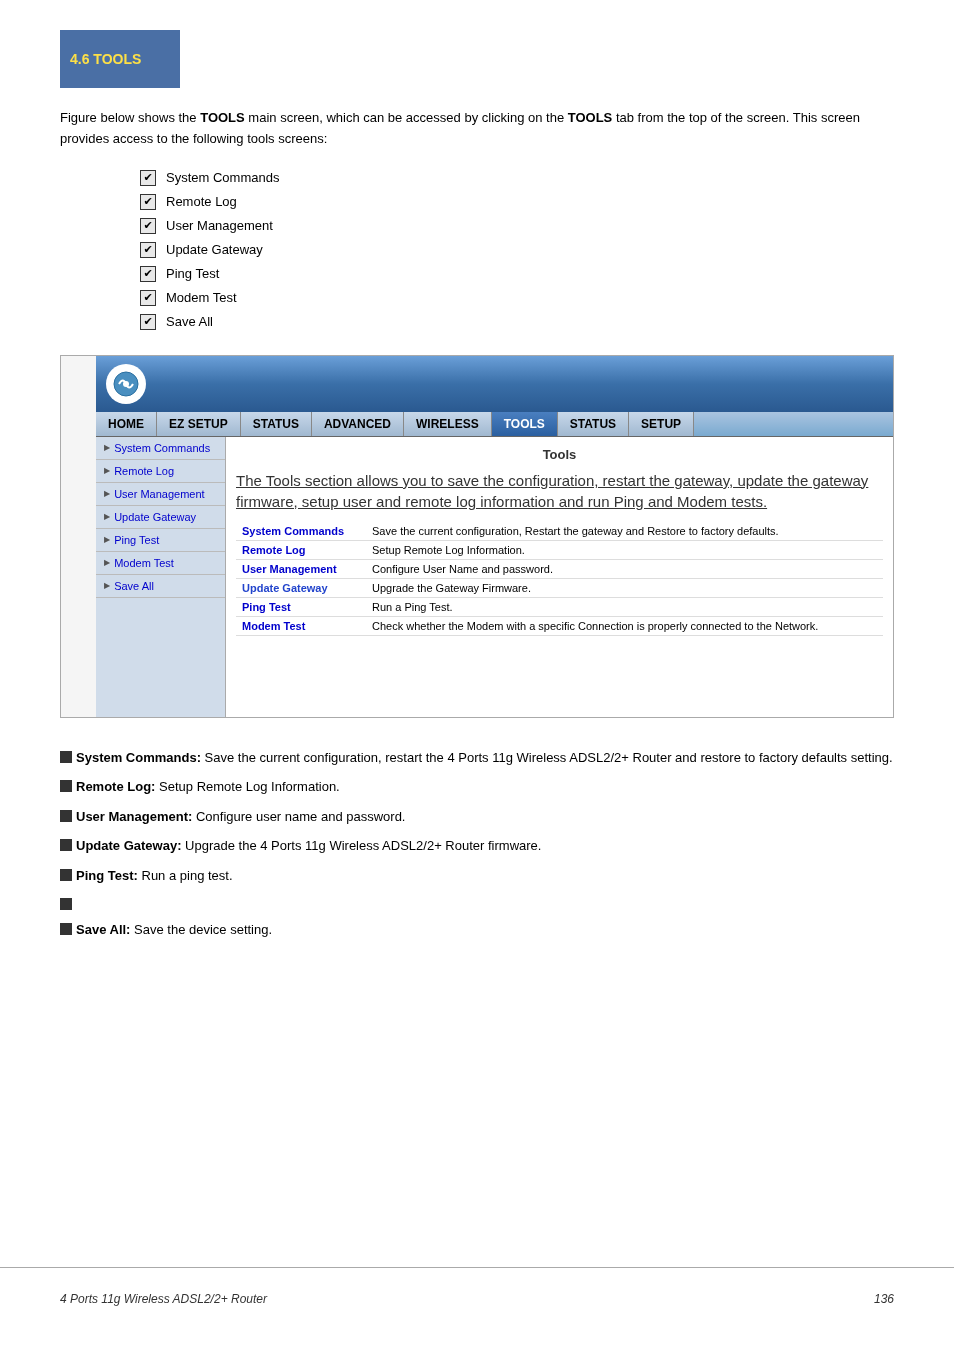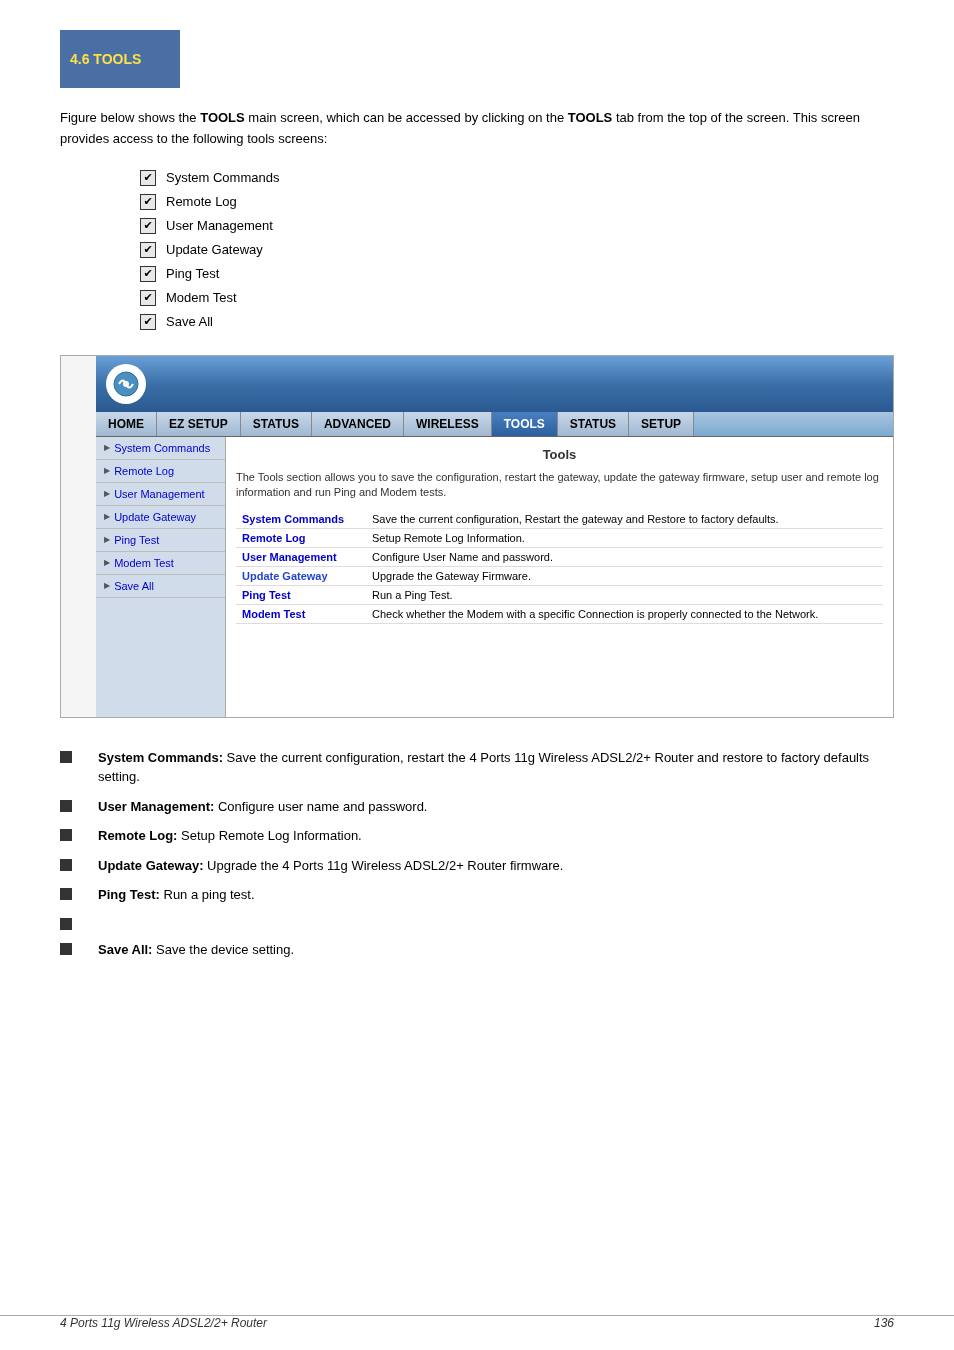--- a/index.html
+++ b/index.html
@@ -128,24 +128,25 @@
       background: #fff;
     }
     .tools-title {
       text-align: center;
       font-weight: bold;
       font-size: 13px;
       margin-bottom: 8px;
       color: #333;
     }
     .tools-desc {
-      font-size: 11px;
+      font-size: 15px;
       margin-bottom: 10px;
       line-height: 1.4;
       color: #333;
+      text-decoration: underline;
     }
     .tools-table {
       width: 100%;
       border-collapse: collapse;
       font-size: 11px;
     }
     .tools-table tr td {
       padding: 3px 6px;
       vertical-align: top;
     }
@@ -159,38 +160,38 @@
       border-bottom: 1px solid #ddd;
     }
     
     .bullet-list {
       list-style: none;
       margin: 20px 0;
     }
     .bullet-list li {
       display: flex;
       align-items: flex-start;
-      gap: 26px;
+      gap: 4px;
       margin-bottom: 10px;
       line-height: 1.5;
     }
     .bullet-square {
       width: 12px;
       height: 12px;
       background: #333;
       flex-shrink: 0;
       margin-top: 3px;
     }
     .footer {
       position: absolute;
       bottom: 20px;
       left: 0;
       right: 0;
       border-top: 1px solid #aaa;
-      padding: 0 60px;
+      padding: 24px 60px;
       display: flex;
       justify-content: space-between;
       font-size: 12px;
       font-style: italic;
       color: #333;
     }
   </style>
 </head>
 <body>
 
@@ -309,25 +310,25 @@
   </div>
 
   
   <ul class="bullet-list">
     <li>
       <span class="bullet-square"></span>
       <span><strong>System Commands:</strong> Save the current configuration, restart the 4 Ports 11g Wireless ADSL2/2+ Router and restore to factory defaults setting.</span>
     </li>
     <li>
       <span class="bullet-square"></span>
+      <span><strong>Remote Log:</strong> Setup Remote Log Information.</span>
+    </li>
+    <li>
+      <span class="bullet-square"></span>
       <span><strong>User Management:</strong> Configure user name and password.</span>
-    </li>
-    <li>
-      <span class="bullet-square"></span>
-      <span><strong>Remote Log:</strong> Setup Remote Log Information.</span>
     </li>
     <li>
       <span class="bullet-square"></span>
       <span><strong>Update Gateway:</strong> Upgrade the 4 Ports 11g Wireless ADSL2/2+ Router firmware.</span>
     </li>
     <li>
       <span class="bullet-square"></span>
       <span><strong>Ping Test:</strong> Run a ping test.</span>
     </li>
     <li>

